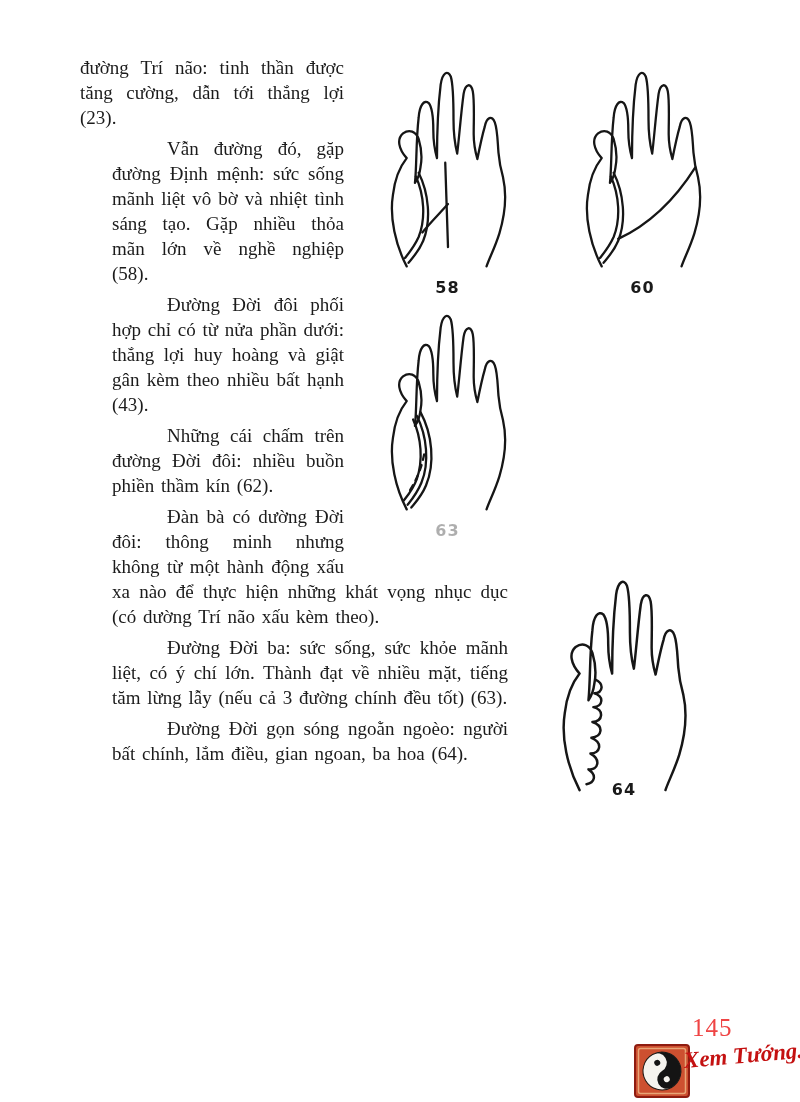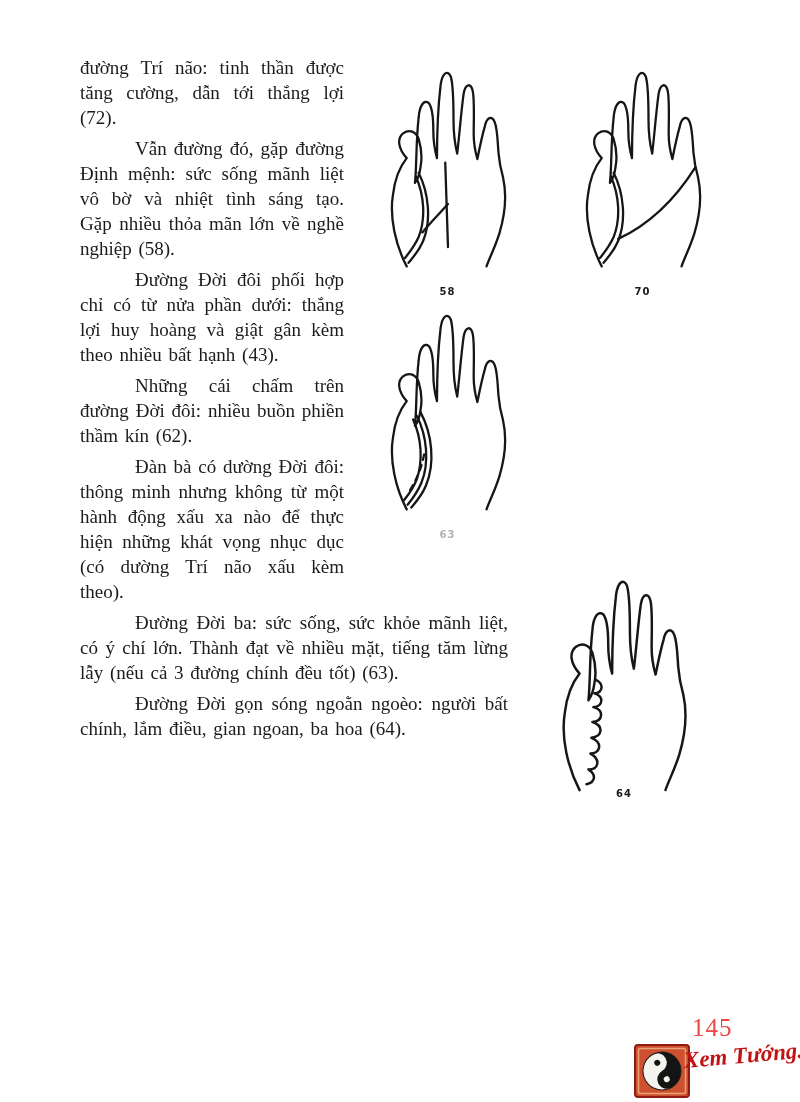--- a/index.html
+++ b/index.html
@@ -16,21 +16,21 @@
     height:1040px;
     box-sizing:border-box;
   }
   .content p {
     margin:0 0 6px 0;
     font-size:19px;
     line-height:25px;
     text-align:justify;
     word-spacing:2px;
   }
-  .content p.indent { text-indent:55px; }
+  .content p.indent { text-indent:55px;margin-left:32px; }
 
   
   .figs-main {
     float:right;
     width:390px;
     margin:2px 0 12px 6px;
     display:grid;
     grid-template-columns:1fr 1fr;
   }
   .figcell {
@@ -50,21 +50,21 @@
     justify-content:center;
     align-items:center;
   }
   .figlabel {
     position:absolute;
     bottom:3px;
     left:50%;
     transform:translateX(-50%);
     font-family:"DejaVu Sans", sans-serif;
     font-weight:bold;
-    font-size:10px;
+    font-size:16px;
     letter-spacing:1px;
     color:#1a1a1a;
   }
   .figs-bottom .figlabel { bottom:8px; }
   .faded { opacity:0.35; }
 
   svg.hand { display:block; }
   svg.hand use, svg.hand path {
     stroke:#161616;
     stroke-width:2.5;
@@ -121,21 +121,21 @@
     </div>
 
 
     <div class="figcell">
       <svg class="hand" width="156" height="216" viewBox="0 0 170 235">
         <use href="#hand"></use>
           <use href="#life-outer"></use>
           <use href="#life-inner"></use>
         <path d="M58,198 C88,184 118,158 142,120"></path>
       </svg>
-      <div class="figlabel">70</div>
+      <div class="figlabel">60</div>
     </div>
 
 
 
     <div class="figcell">
       <svg class="hand" width="156" height="216" viewBox="0 0 170 235">
         <use href="#hand"></use>
         <path d="M55,122 C68,146 71,178 61,202 C56,214 49,221 45,226"></path>
         <path d="M51,126 C62,148 65,177 56,199 C51,211 45,218 41,223"></path>
         <path d="M47,130 C56,150 58,175 51,195 C47,206 41,213 37,218"></path>
@@ -147,21 +147,21 @@
   </div>
 
   <div class="figs-bottom">
     <svg class="hand" width="168" height="232" viewBox="0 0 170 235">
       <use href="#hand"></use>
       <path d="M56,116 C65,120 64,129 55,130 C65,133 64,143 54,144 C65,147 64,158 53,159 C65,163 63,174 52,175 C64,180 61,191 51,191 C62,197 59,208 49,207 C58,213 55,221 47,222"></path>
     </svg>
     <div class="figlabel">64</div>
   </div>
 
-  <p>đường Trí não: tinh thần được tăng cường, dẫn tới thắng lợi (72).</p>
+  <p>đường Trí não: tinh thần được tăng cường, dẫn tới thắng lợi (23).</p>
   <p class="indent">Vẫn đường đó, gặp đường Định mệnh: sức sống mãnh liệt vô bờ và nhiệt tình sáng tạo. Gặp nhiều thỏa mãn lớn về nghề nghiệp (58).</p>
   <p class="indent">Đường Đời đôi phối hợp chỉ có từ nửa phần dưới: thắng lợi huy hoàng và giật gân kèm theo nhiều bất hạnh (43).</p>
   <p class="indent">Những cái chấm trên đường Đời đôi: nhiều buồn phiền thầm kín (62).</p>
   <p class="indent">Đàn bà có dường Đời đôi: thông minh nhưng không từ một hành động xấu xa nào để thực hiện những khát vọng nhục dục (có dường Trí não xấu kèm theo).</p>
   <p class="indent">Đường Đời ba: sức sống, sức khỏe mãnh liệt, có ý chí lớn. Thành đạt về nhiều mặt, tiếng tăm lừng lẫy (nếu cả 3 đường chính đều tốt) (63).</p>
   <p class="indent">Đường Đời gọn sóng ngoằn ngoèo: người bất chính, lắm điều, gian ngoan, ba hoa (64).</p>
 
 </div>
 
 <div class="wm">

